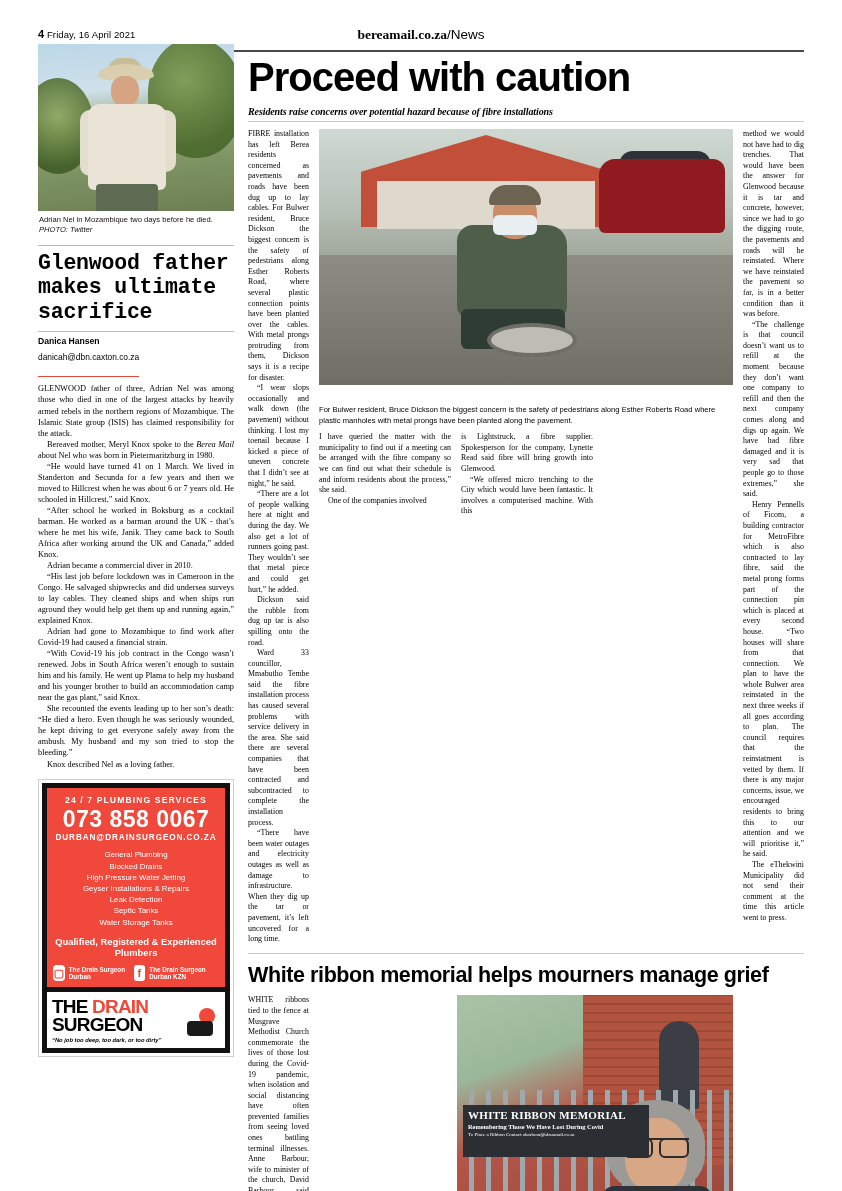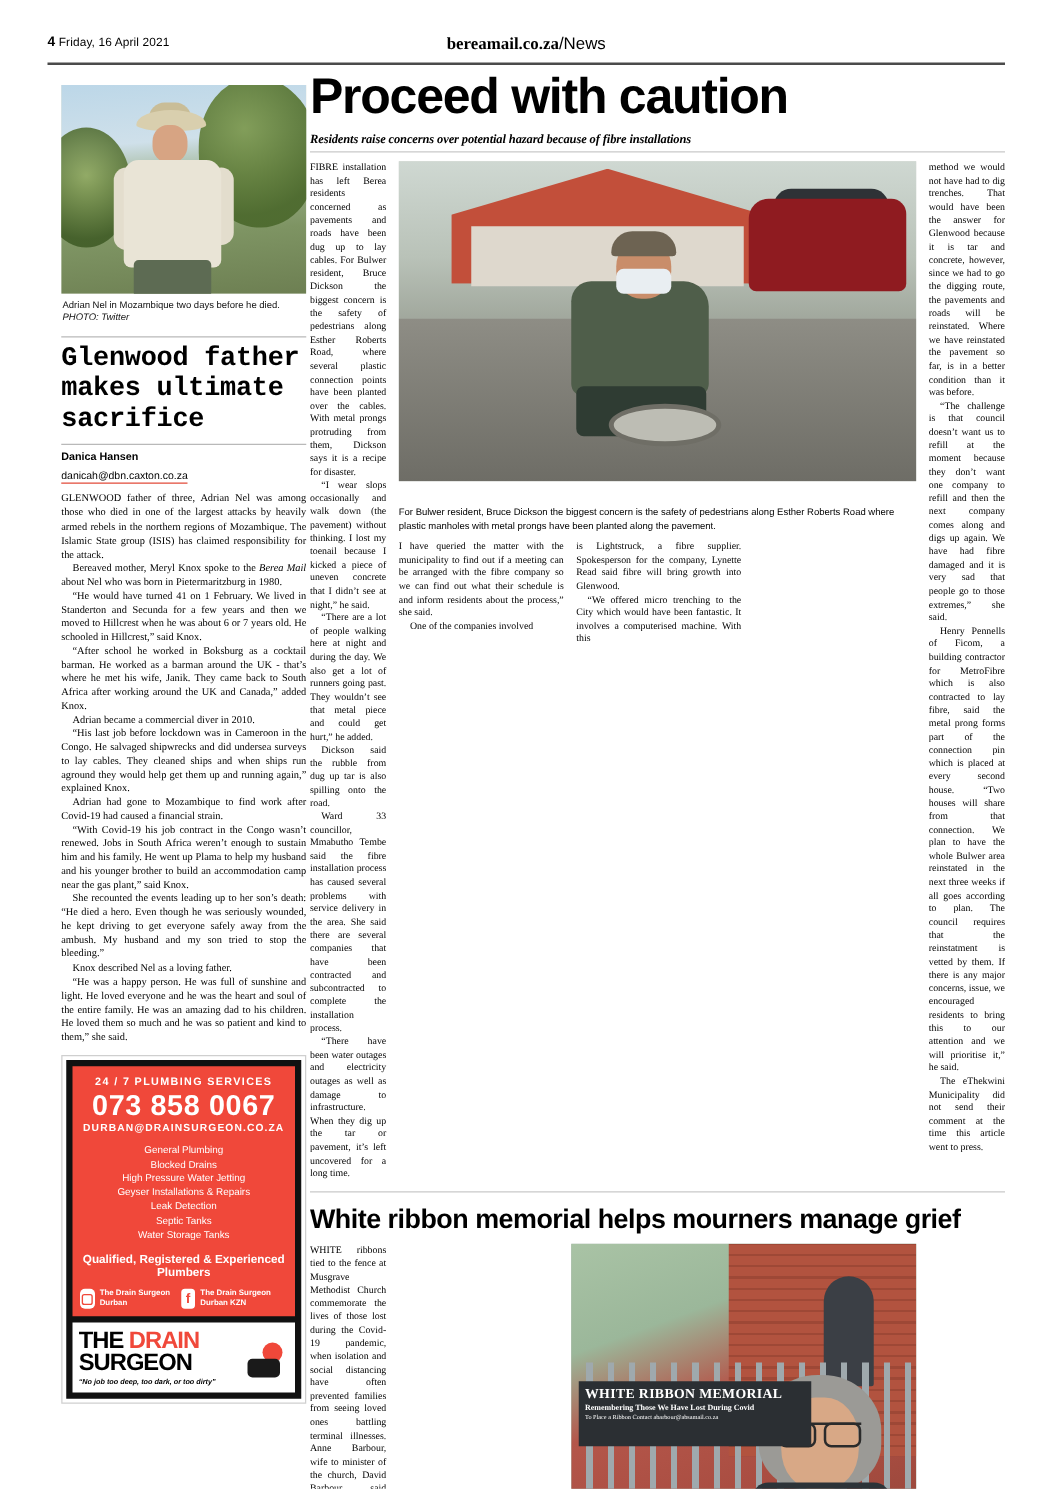--- a/index.html
+++ b/index.html
@@ -9,21 +9,21 @@
   
   .masthead{position:absolute;left:38px;top:28px;width:766px;height:26px;}
   .folio{position:absolute;left:0;top:0;font-family:"Liberation Sans",sans-serif;font-size:9.5px;letter-spacing:.1px;}
   .folio b{font-size:11px;}
   .site{position:absolute;left:0;right:0;top:-1px;text-align:center;font-family:"Liberation Sans",sans-serif;font-size:13.5px;}
   .site .dom{font-family:"Liberation Serif",serif;font-weight:bold;}
   .site .sec{font-weight:normal;}
   .rule-top{position:absolute;left:38px;top:50px;width:766px;height:2px;background:#4a4a4a;}
 
   
-  .colL{position:absolute;left:38px;top:68px;width:196px;margin-left:11px;}
+  .colL{position:absolute;left:38px;top:44px;width:196px;}
   .colR{position:absolute;left:248px;top:57px;width:556px;}
 
   
   .photo{width:196px;background:#dfe4d8;position:relative;overflow:hidden;}
   .photo.p1{height:167px;}
   .ph-sky{position:absolute;inset:0;background:linear-gradient(175deg,#bcd7e8 0%,#cfe0ea 28%,#9bb08a 46%,#7e9463 70%,#6d7f52 100%);}
   .ph-tree{position:absolute;right:-10px;top:-6px;width:96px;height:120px;border-radius:46% 52% 48% 50%;
     background:radial-gradient(circle at 38% 34%,#7e9a52,#4d6a2e 70%);opacity:.95;}
   .ph-tree2{position:absolute;left:-16px;top:34px;width:72px;height:96px;border-radius:50%;
     background:radial-gradient(circle at 50% 40%,#8fa85f,#405c26 75%);opacity:.9;}
@@ -33,21 +33,21 @@
   .ph-face{position:absolute;left:27px;top:12px;width:28px;height:30px;border-radius:44%;background:#d7a483;}
   .ph-torso{position:absolute;left:4px;top:40px;width:78px;height:86px;border-radius:12px 12px 6px 6px;background:#e9e4d6;}
   .ph-arm{position:absolute;left:-4px;top:46px;width:20px;height:66px;border-radius:10px;background:#e3ddcd;}
   .ph-arm2{position:absolute;right:-6px;top:46px;width:20px;height:62px;border-radius:10px;background:#e3ddcd;}
   .ph-short{position:absolute;left:12px;top:120px;width:62px;height:30px;background:#5d6b53;border-radius:4px;}
 
   .cap{font-family:"Liberation Sans",sans-serif;font-size:7.6px;line-height:1.38;padding:4px 1px 2px 1px;color:#111;}
   .cap i{font-style:italic;}
   .hlL{font-family:Liberation Mono, monospace;font-weight:bold;font-size:21.5px;line-height:1.14;margin:5px 0 6px 0;letter-spacing:-.2px;}
   .byline{font-family:"Liberation Sans",sans-serif;font-weight:bold;font-size:8.6px;margin-top:4px;}
-  .bymail{font-family:"Liberation Sans",sans-serif;font-size:8.4px;border-bottom:1.6px solid #e24b3a;display:inline-block;padding-bottom:1px;margin-bottom:6px;}
+  .bymail{font-family:"Liberation Sans",sans-serif;font-size:8.4px;border-bottom:1.6px solid #e24b3a;display:inline-block;padding-bottom:14px;margin-bottom:6px;}
   .body{font-size:8.3px;line-height:1.33;text-align:justify;}
   .body p{margin:0;text-indent:9px;}
   .body p.first{text-indent:0;}
   .body i{font-style:italic;}
   .rule-thin{height:1px;background:#b9b9b9;margin:7px 0 0 0;}
 
   
   .ad{margin-top:9px;width:196px;border:1px solid #cfcfcf;padding:3px;box-sizing:border-box;background:#fff;}
   .ad-in{background:#111;padding:5px;}
   .ad-red{background:#f0483a;padding:7px 6px 6px 6px;text-align:center;color:#fff;font-family:"Liberation Sans",sans-serif;}
@@ -149,29 +149,28 @@
     <div class="rule-thin"></div>
 
     <div class="hlL">Glenwood father makes ultimate sacrifice</div>
     <div class="rule-thin"></div>
     <div class="byline">Danica Hansen</div>
     <div class="bymail">danicah@dbn.caxton.co.za</div>
 
     <div class="body">
       <p class="first">GLENWOOD father of three, Adrian Nel was among those who died in one of the largest attacks by heavily armed rebels in the northern regions of Mozambique. The Islamic State group (ISIS) has claimed responsibility for the attack.</p>
       <p>Bereaved mother, Meryl Knox spoke to the <i>Berea Mail</i> about Nel who was born in Pietermaritzburg in 1980.</p>
-      <p>“He would have turned 41 on 1 February. We lived in Standerton and Secunda for a few years and then we moved to Hillcrest when he was about 6 or 7 years old. He schooled in Hillcrest,” said Knox.</p>
+      <p>“He would have turned 41 on 1 March. We lived in Standerton and Secunda for a few years and then we moved to Hillcrest when he was about 6 or 7 years old. He schooled in Hillcrest,” said Knox.</p>
       <p>“After school he worked in Boksburg as a cocktail barman. He worked as a barman around the UK - that’s where he met his wife, Janik. They came back to South Africa after working around the UK and Canada,” added Knox.</p>
       <p>Adrian became a commercial diver in 2010.</p>
       <p>“His last job before lockdown was in Cameroon in the Congo. He salvaged shipwrecks and did undersea surveys to lay cables. They cleaned ships and when ships run aground they would help get them up and running again,” explained Knox.</p>
       <p>Adrian had gone to Mozambique to find work after Covid-19 had caused a financial strain.</p>
       <p>“With Covid-19 his job contract in the Congo wasn’t renewed. Jobs in South Africa weren’t enough to sustain him and his family. He went up Plama to help my husband and his younger brother to build an accommodation camp near the gas plant,” said Knox.</p>
       <p>She recounted the events leading up to her son’s death: “He died a hero. Even though he was seriously wounded, he kept driving to get everyone safely away from the ambush. My husband and my son tried to stop the bleeding.”</p>
       <p>Knox described Nel as a loving father.</p>
-      <p>“He was a happy person. He was full of sunshine and light. He loved everyone and he was the heart and soul of the entire family. He was an amazing dad to his children. He loved them so much and he was so patient and kind to them,” she said.</p>
     </div>
 
     
     <div class="ad">
       <div class="ad-in">
         <div class="ad-red">
           <div class="ad-t1">24 / 7 PLUMBING SERVICES</div>
           <div class="ad-phone">073 858 0067</div>
           <div class="ad-mail">DURBAN@DRAINSURGEON.CO.ZA</div>
           <div class="ad-list">

